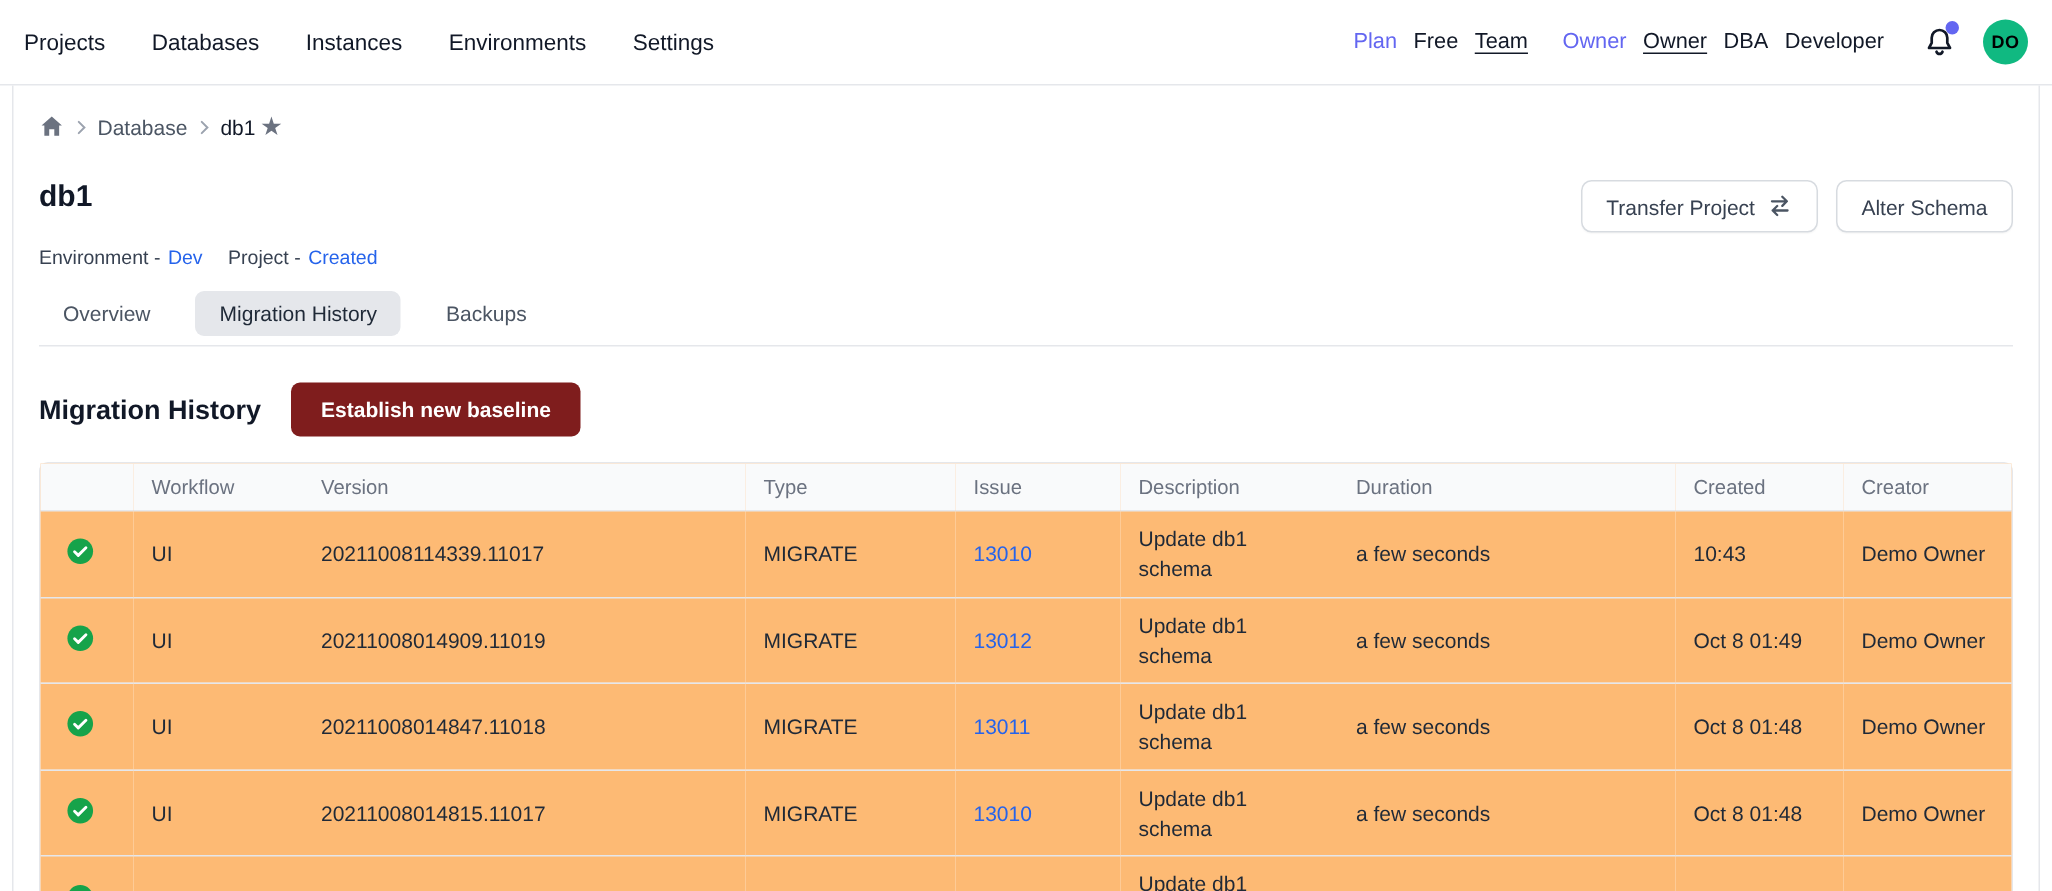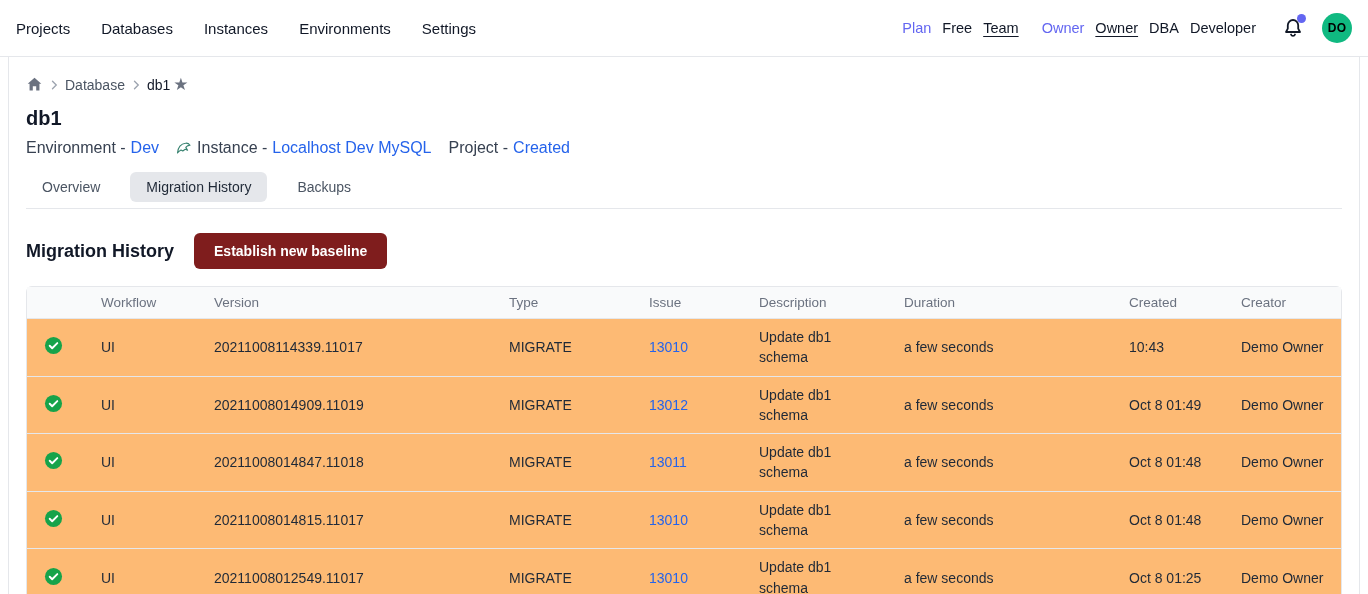--- a/index.html
+++ b/index.html
@@ -51,21 +51,21 @@
   .header-row { display: flex; align-items: center; justify-content: space-between; margin-top: 13px; }
   .page-title { font-size: 20px; font-weight: 700; color: #111827; margin: 0; line-height: 1.2; }
   .header-buttons { display: flex; gap: 12px; margin-top: 14px; }
   .btn-outline {
     display: inline-flex; align-items: center; gap: 8px;
     background: #fff; border: 1px solid #d7dbe0; border-radius: 7px;
     padding: 8px 16px; font-size: 14px; color: #374151; cursor: pointer;
     font-family: inherit; box-shadow: 0 1px 1px rgba(0,0,0,.03);
   }
 
-  .meta-row { display: flex; align-items: center; margin-top: 9px; font-size: 16px; color: #374151; }
+  .meta-row { display: flex; align-items: center; margin-top: 9px; font-size: 13px; color: #374151; }
   .meta-label { margin-right: 5px; }
   .link-blue { color: #2563eb; cursor: pointer; }
   .meta-group { display: flex; align-items: center; }
   .meta-gap { margin-left: 17px; }
   .engine-icon { margin-right: 5px; display: inline-flex; }
 
   .tabs { display: flex; align-items: center; gap: 14px; margin-top: 15px; border-bottom: 1px solid #e5e7eb; padding-bottom: 6px; }
   .tab { padding: 7px 16px; font-size: 14px; color: #4b5563; border-radius: 6px; cursor: pointer; }
   .tab.active { background: #e5e7eb; color: #1f2937; }
 
@@ -147,36 +147,40 @@
       <svg width="12" height="12" viewBox="0 0 16 16" fill="none" stroke="#9ca3af" stroke-width="1.8" stroke-linecap="round">
           <path d="M6 3 l5 5 -5 5"></path>
         </svg>
     </span>
     <span class="crumb crumb-current">db1</span>
     <span class="star">★</span>
   </div>
 
   <div class="header-row">
     <h1 class="page-title">db1</h1>
+    <div class="header-buttons">
+      <button class="btn-outline">
+        <span>Transfer Project</span>
+        <span class="icon">
+          <svg width="17" height="17" viewBox="0 0 18 18" fill="none" stroke="#4b5563" stroke-width="1.6" stroke-linecap="round" stroke-linejoin="round">
+            <path d="M3.5 6.5 h10.5 m-3.2 -3.2 l3.2 3.2 -3.2 3.2" transform="translate(0,-1)"></path>
+            <path d="M14.5 12.5 H4 m3.2 -3.2 L4 12.5 l3.2 3.2" transform="translate(0,-0.5)"></path>
+          </svg>
+        </span>
+      </button>
+      <button class="btn-outline">
+        <span>Alter Schema</span>
+      </button>
+    </div>
   </div>
 
   <div class="meta-row">
     <span class="meta-group">
       <span class="meta-label">Environment -</span>
       <span class="link-blue">Dev</span>
-    </span>
-    <span class="meta-group meta-gap">
-      <span class="icon engine-icon">
-        <svg width="16" height="16" viewBox="0 0 16 16">
-          <path d="M1.5 13 C1.8 7.5 5 3.5 9.5 3.2 C11.5 3 13 3.8 14 5.2 C12.2 5.2 10.8 6 9.8 7.4 L11.6 10.2 L9.2 9.2 L6.8 11 L5 10 C3.6 10.8 2.4 11.8 1.5 13 Z" fill="none" stroke="#37826f" stroke-width="1.1" stroke-linejoin="round"></path>
-          <circle cx="12.7" cy="5.6" r="0.7" fill="#37826f"></circle>
-        </svg>
-      </span>
-      <span class="meta-label">Instance -</span>
-      <span class="link-blue">Localhost Dev MySQL</span>
     </span>
     <span class="meta-group meta-gap">
       <span class="meta-label">Project -</span>
       <span class="link-blue">Created</span>
     </span>
   </div>
 
   <div class="tabs">
     <span class="tab">Overview</span>
     <span class="tab active">Migration History</span>

